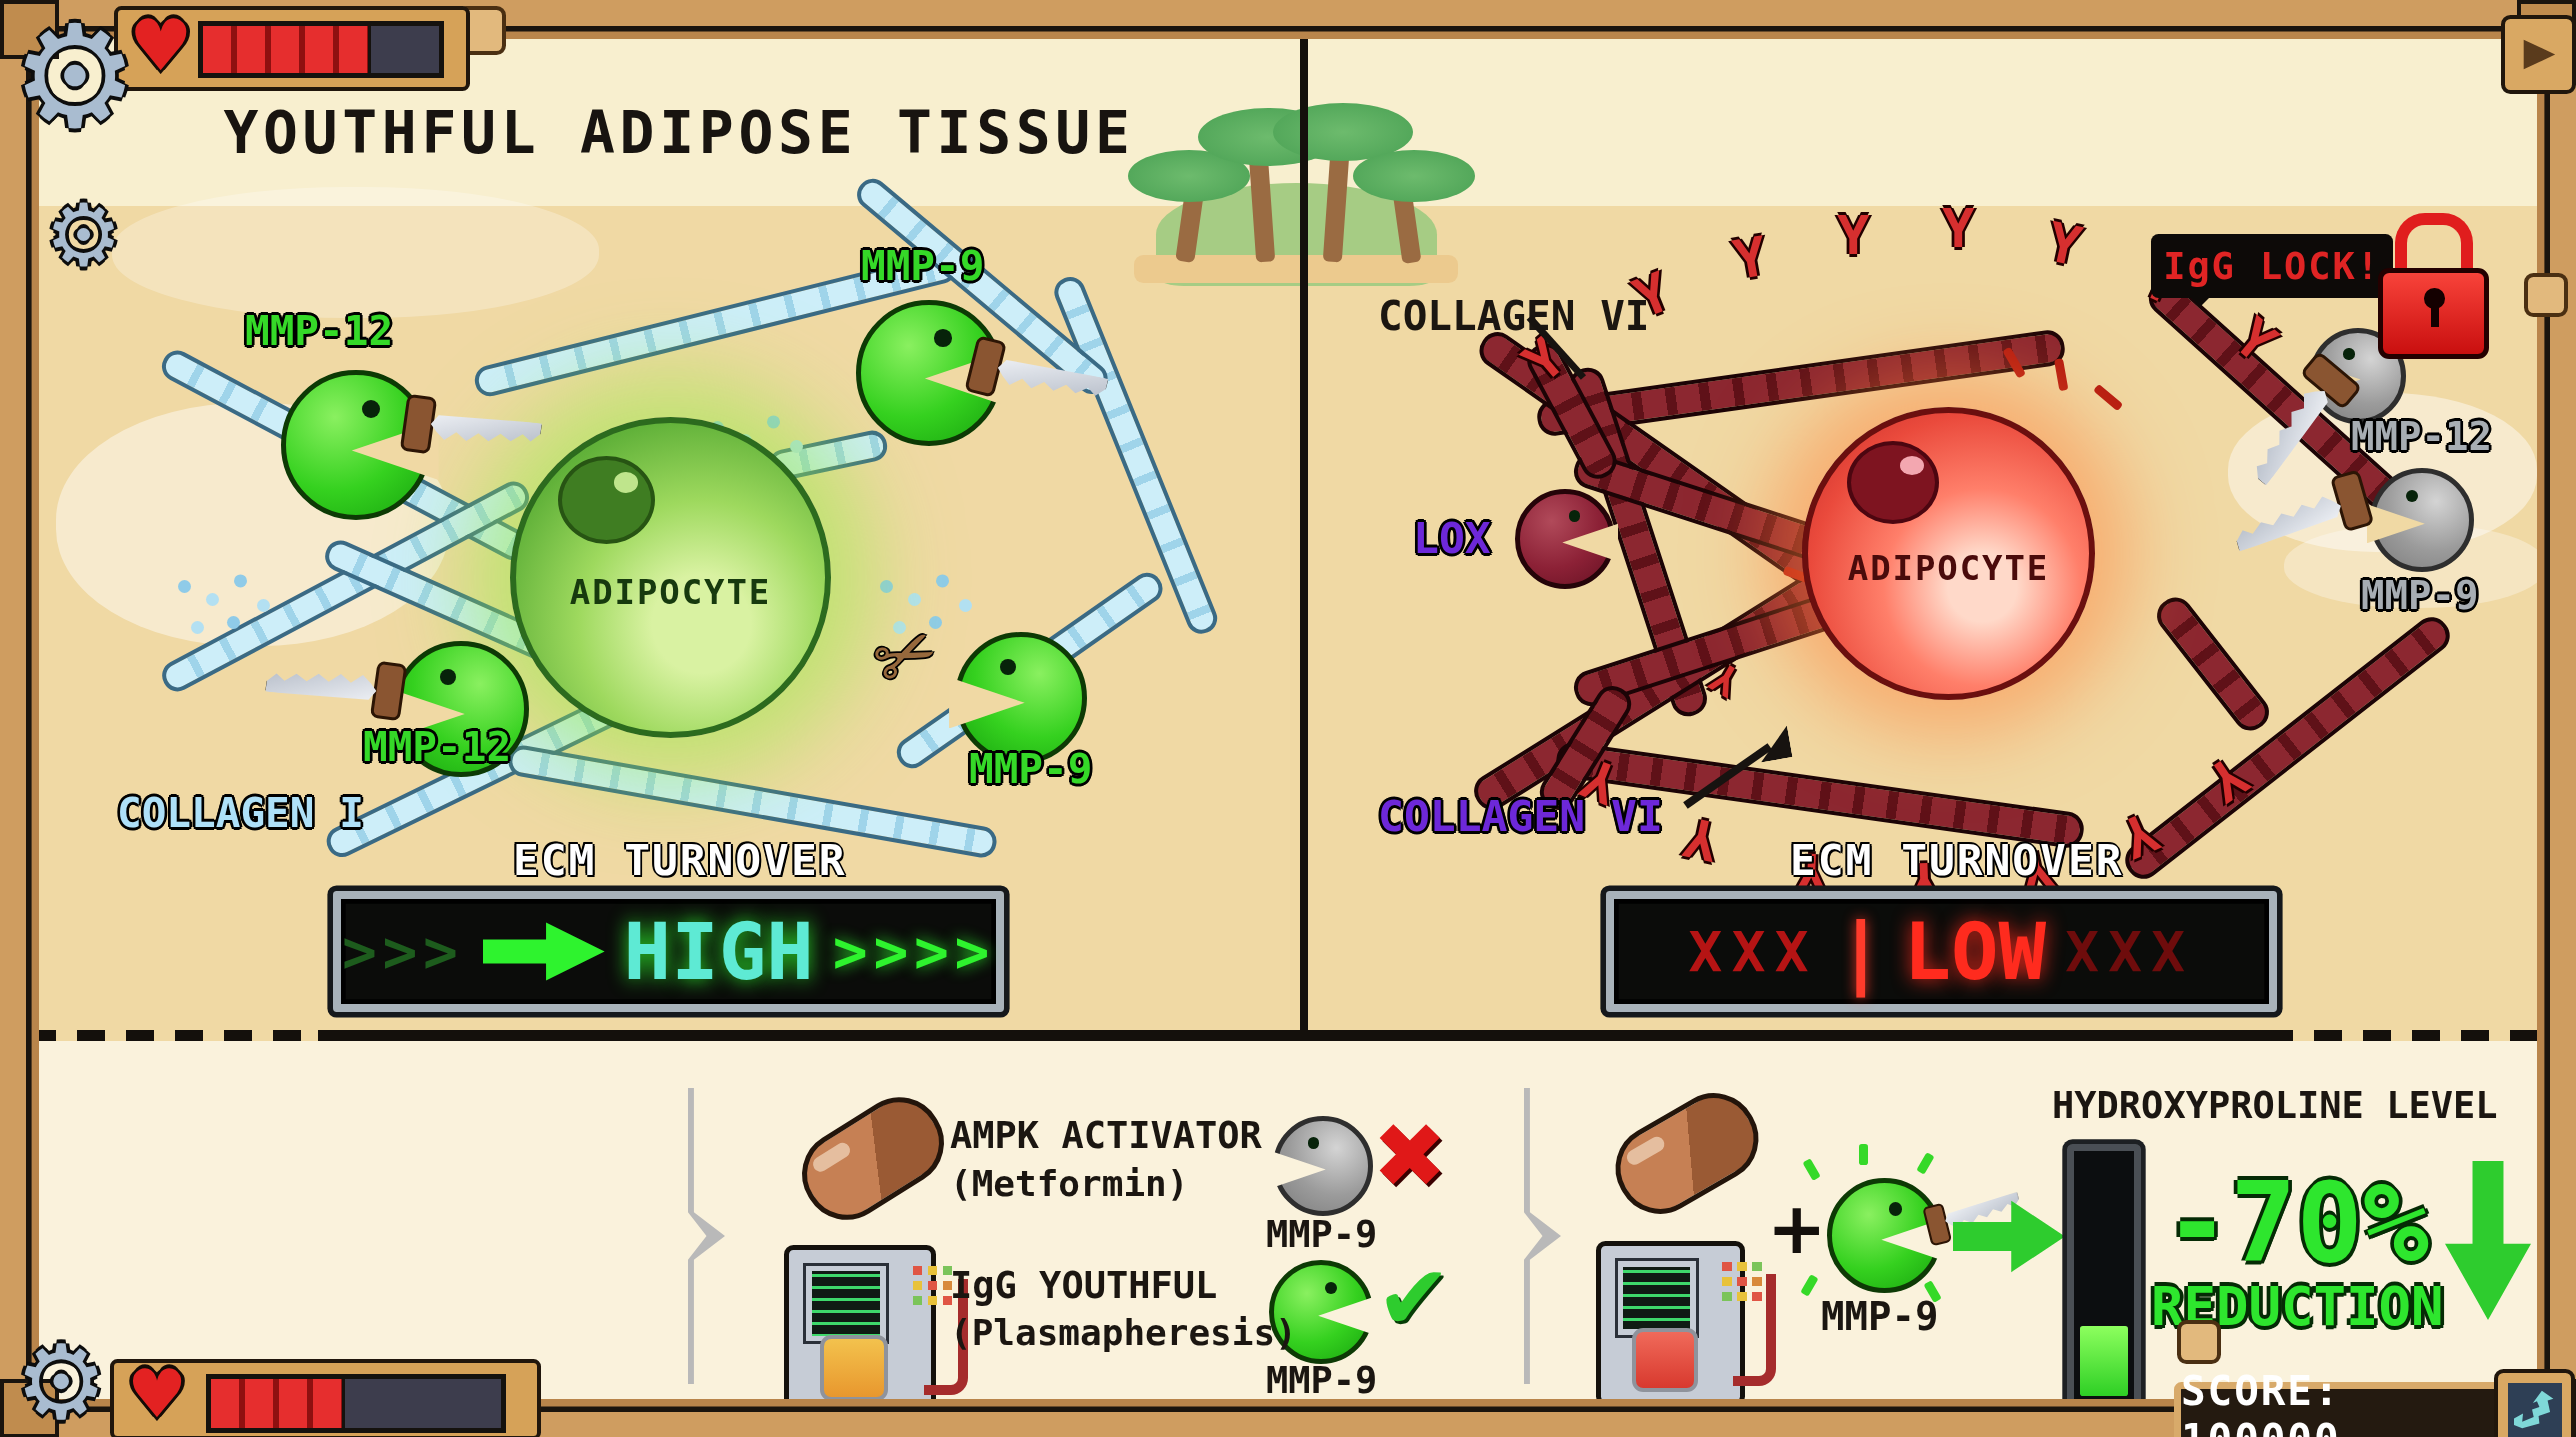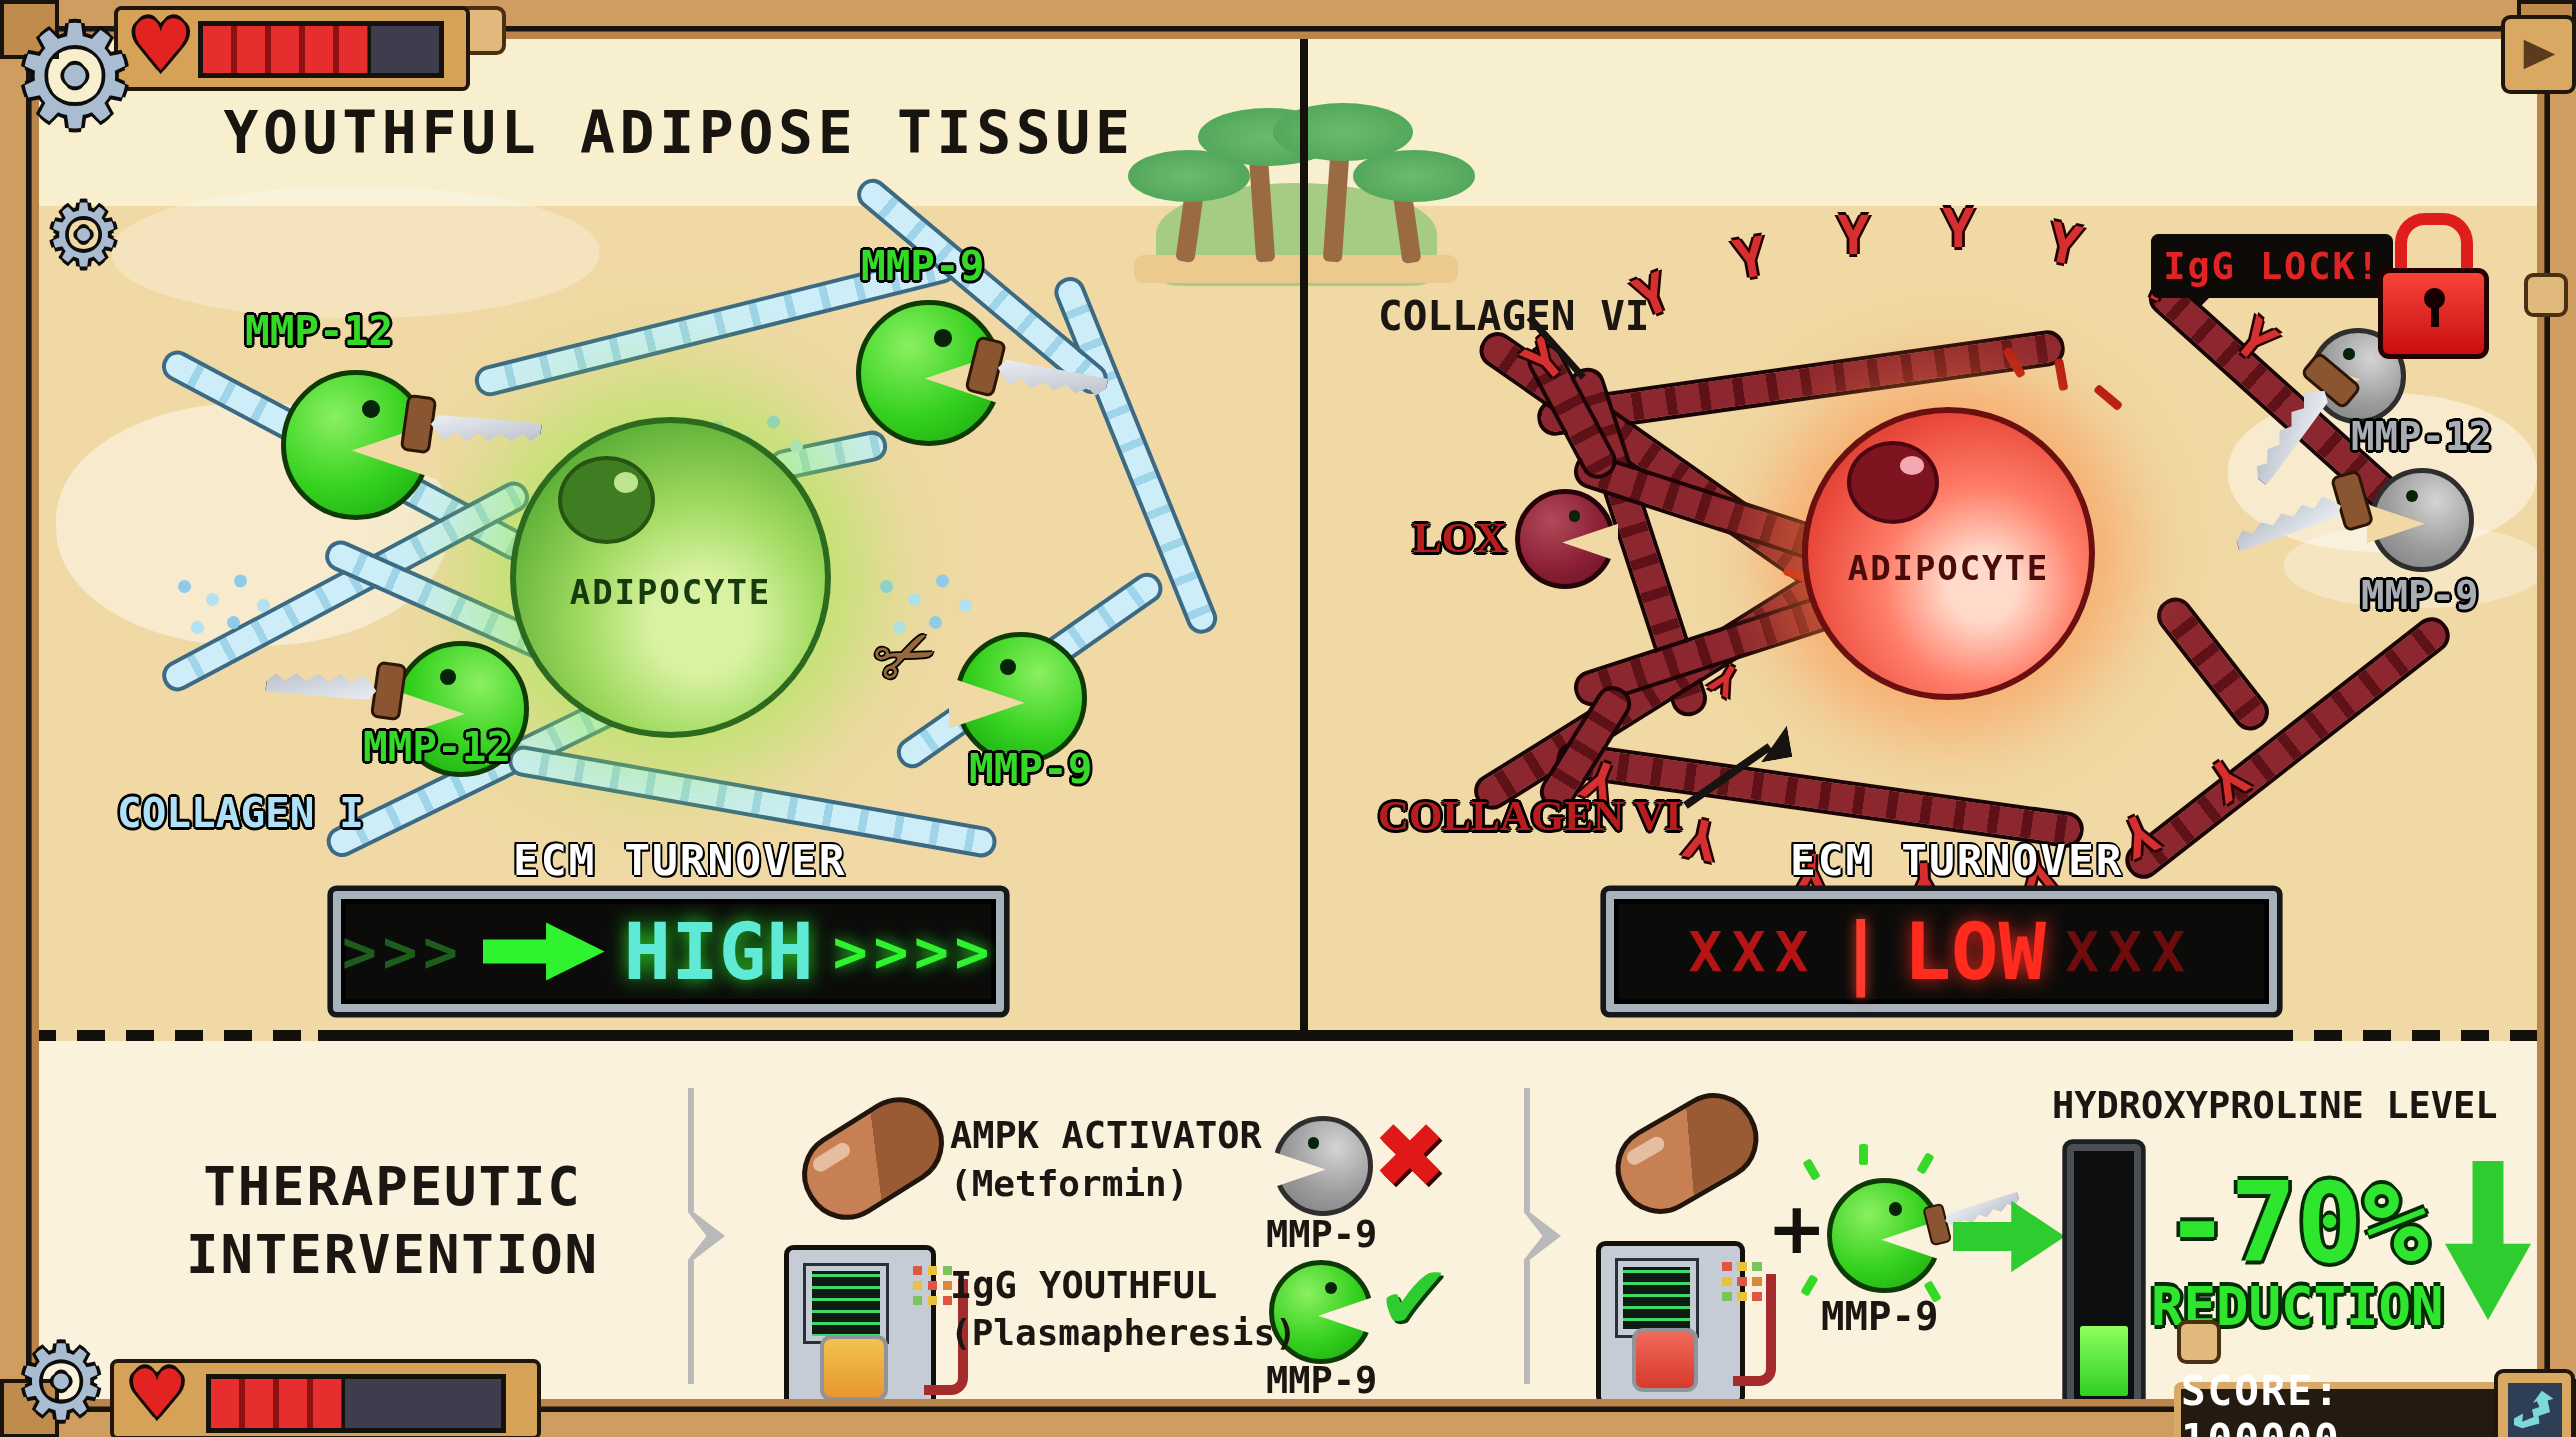--- a/index.html
+++ b/index.html
@@ -18,21 +18,21 @@
   .hdash{position:absolute;top:1030px;height:11.2px;background:#14100c;z-index:12;}
   .hdash.dashes{background:repeating-linear-gradient(90deg,#14100c 0 28px,transparent 28px 49px);}
   
   .px{position:absolute;font-weight:bold;white-space:nowrap;z-index:16;}
   .o3{text-shadow:2.8px 0 #000,-2.8px 0 #000,0 2.8px #000,0 -2.8px #000,1.9px 1.9px #000,-1.9px -1.9px #000,1.9px -1.9px #000,-1.9px 1.9px #000;}
   .o2{text-shadow:1.9px 0 #000,-1.9px 0 #000,0 1.9px #000,0 -1.9px #000,1.9px 1.9px #000,-1.9px -1.9px #000;}
   .title{color:#181410;font-size:58px;letter-spacing:4.7px;text-align:center;}
   .lab-green{color:#35d928;font-size:41px;}
   .lab-gray{color:#a7adb3;font-size:39px;}
   .lab-blue{color:#aee0f8;font-size:41px;}
-  .lab-dred{color:#b91c1c;font-size:43px;font-family:Liberation Serif, serif;}
+  .lab-dred{color:#6d28d9;font-size:43px;}
   .lab-black{color:#1b1611;}
   .lab-white{color:#ffffff;font-size:43px;letter-spacing:1.9px;}
   
   .fiber{position:absolute;height:22.5px;border-radius:15px;border:4.7px solid #3a6a85;
          background:repeating-linear-gradient(90deg,#cdeef9 0 28px,#9fd4ea 28px 36px);z-index:8;}
   .dots{position:absolute;width:13px;height:13px;border-radius:50%;background:#8fcbe8;z-index:8;
         box-shadow:28px 13px 0 #b3e0f2,56px -5.6px 0 #8fcbe8,13px 41px 0 #b3e0f2,49px 36px 0 #8fcbe8,79px 19px 0 #b3e0f2;}
   .rope{position:absolute;height:28px;border-radius:17px;border:4.7px solid #1c0406;
         background:repeating-linear-gradient(90deg,#8c2730 0 24px,#5f1118 24px 34px);z-index:8;}
   .ab{position:absolute;font-weight:bold;font-size:54px;color:#d62f2f;z-index:9;
@@ -313,21 +313,20 @@
   <div class="px lab-gray o3" style="left:2361px;top:573px;">MMP-9</div>
 
   <div class="px lab-white o2" style="left:1790px;top:835px;">ECM TURNOVER</div>
   <div class="meter" style="left:1606px;top:891px;width:655px;">
     <span class="x-dim">XXX</span>
     <span class="cursor">|</span>
     <span class="meter-word-lo">LOW</span>
     <span class="x-dark">XXX</span>
   </div>
 
-  <div class="px lab-black" style="left:154px;top:1153px;width:477px;font-size:54px;line-height:1.25;white-space:normal;text-align:center;letter-spacing:1.9px;z-index:15;">THERAPEUTIC INTERVENTION</div>
 
   <div class="brace" style="left:688px;top:1088px;height:296px;"></div>
 
   <div class="pill" style="left:798px;top:1114px;transform:rotate(-32deg);"></div>
   <div class="px lab-black" style="left:950px;top:1114px;font-size:37px;">AMPK ACTIVATOR</div>
   <div class="px lab-black" style="left:950px;top:1163px;font-size:36px;">(Metformin)</div>
   <div class="pac pac-gray flip" style="left:1273px;top:1116px;width:90px;height:90px;--mouth:#faf2dc;">
     <div class="eye"></div>
       <div class="mouth"></div>
   </div>

